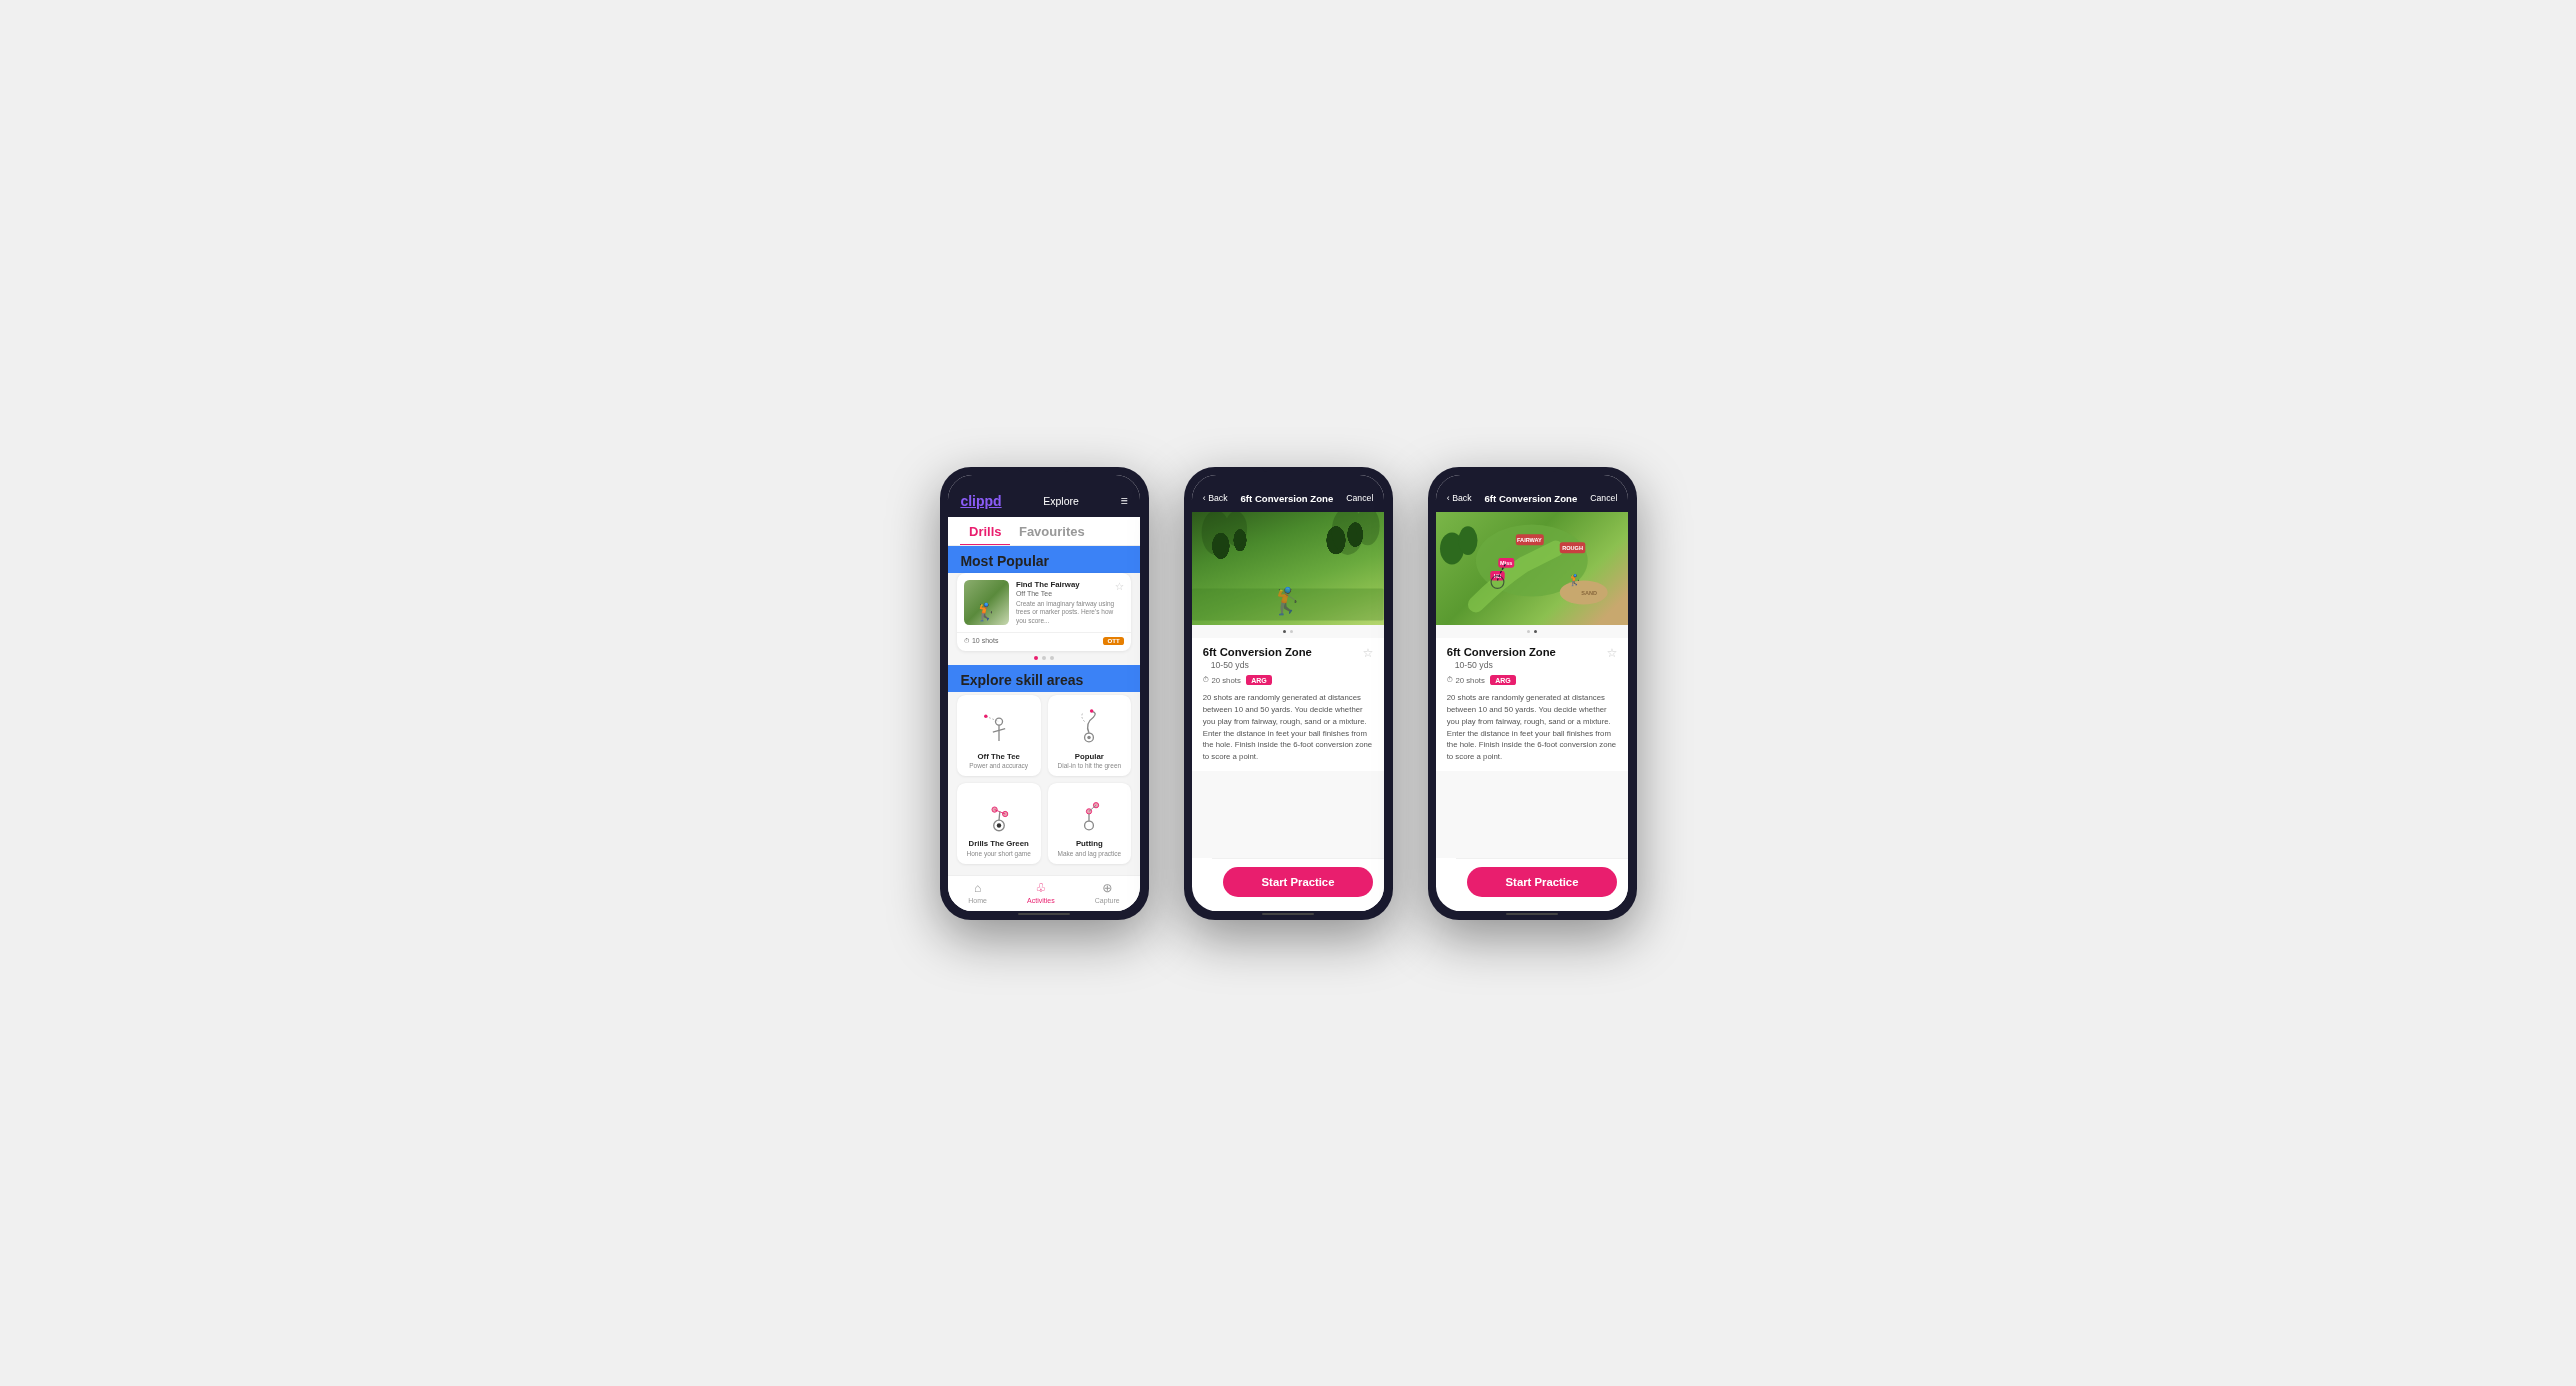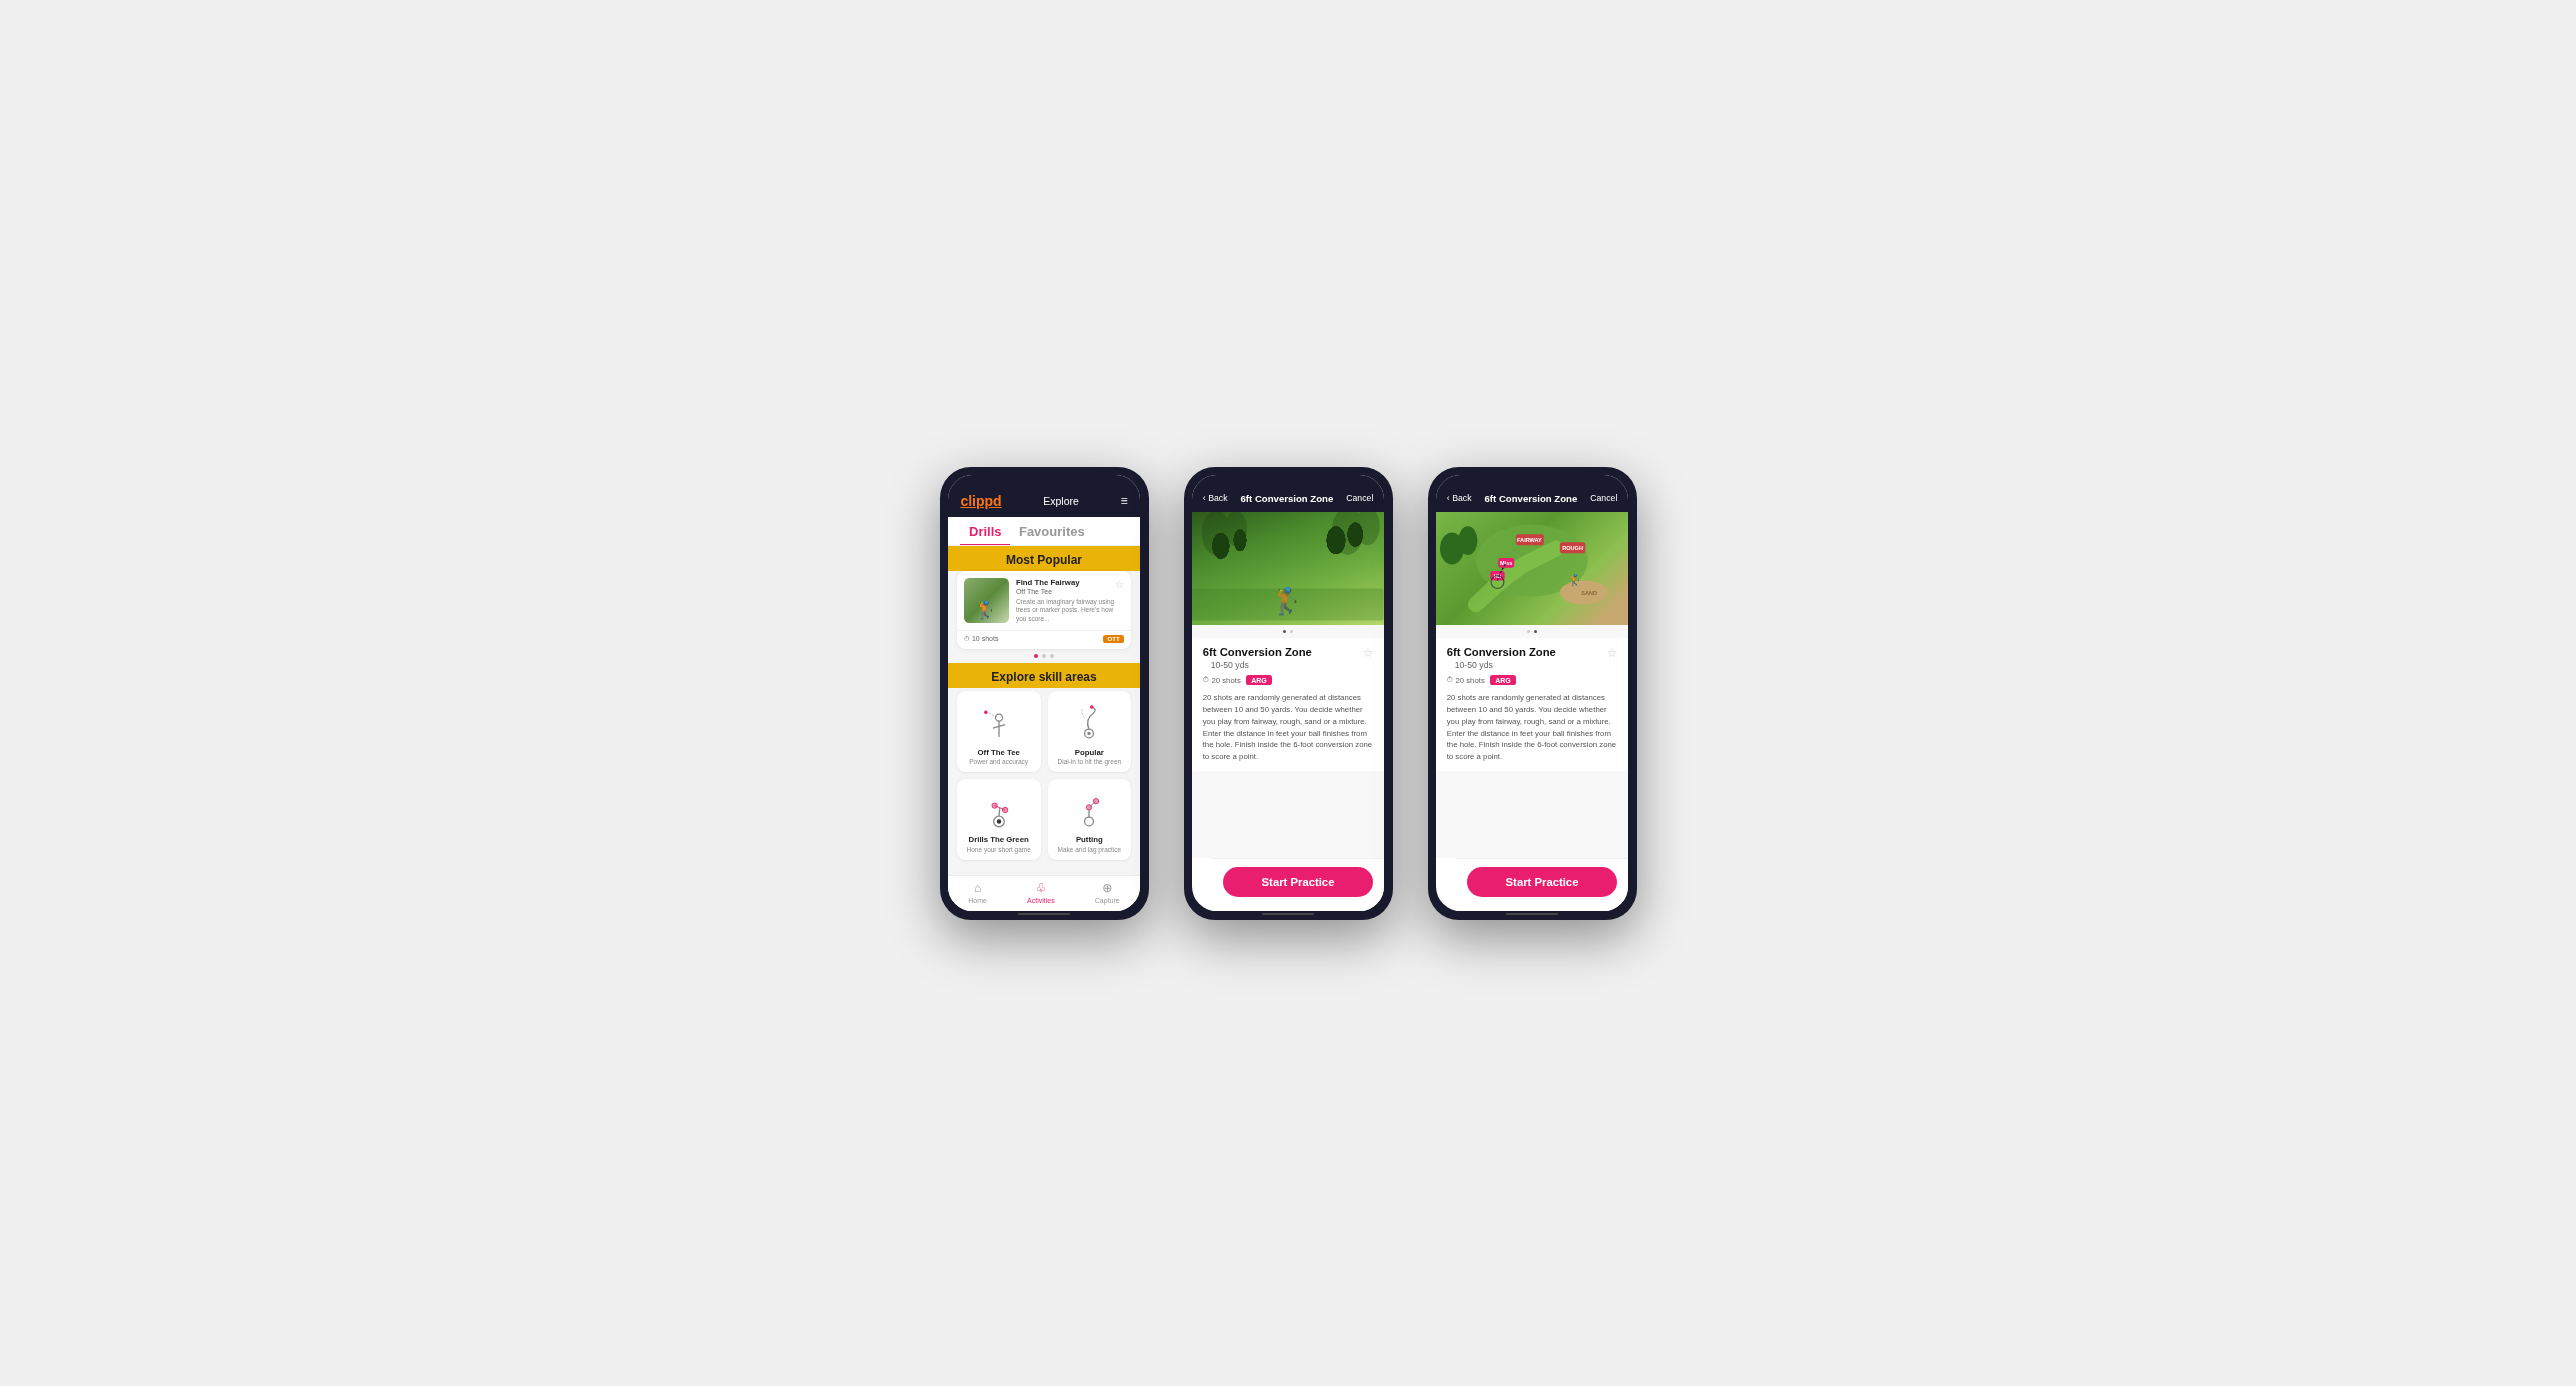--- a/index.html
+++ b/index.html
@@ -60,21 +60,21 @@
 
     
     .phone1-header {
       background: #1a1a2e;
       padding: 17.4px 12.2px 8.7px;
       display: flex;
       align-items: center;
       justify-content: space-between;
     }
     .clippd-logo {
-      color: #f97316;
+      color: #8b5cf6;
       font-size: 14px;
       font-weight: 700;
       text-decoration: underline;
     }
     .header-title {
       color: #fff;
       font-size: 10.5px;
     }
     .hamburger {
       color: #fff;
@@ -102,26 +102,25 @@
 
     .scroll-content {
       flex: 1;
       overflow-y: auto;
       background: #f5f5f5;
       scrollbar-width: none;
     }
     .scroll-content::-webkit-scrollbar { display: none; }
 
     .section-label {
-      font-size: 12px;
+      font-size: 14px;
       font-weight: 700;
       color: #222;
       padding: 7px 12.2px 3.5px;
-      background: #eab308;
-      text-align: center;
+      background: #3b82f6;
     }
 
     
     .drill-card {
       background: #fff;
       margin: 0 8.7px;
       border-radius: 8.7px;
       overflow: hidden;
       box-shadow: 0 0.9px 3.5px rgba(0,0,0,0.08);
     }

